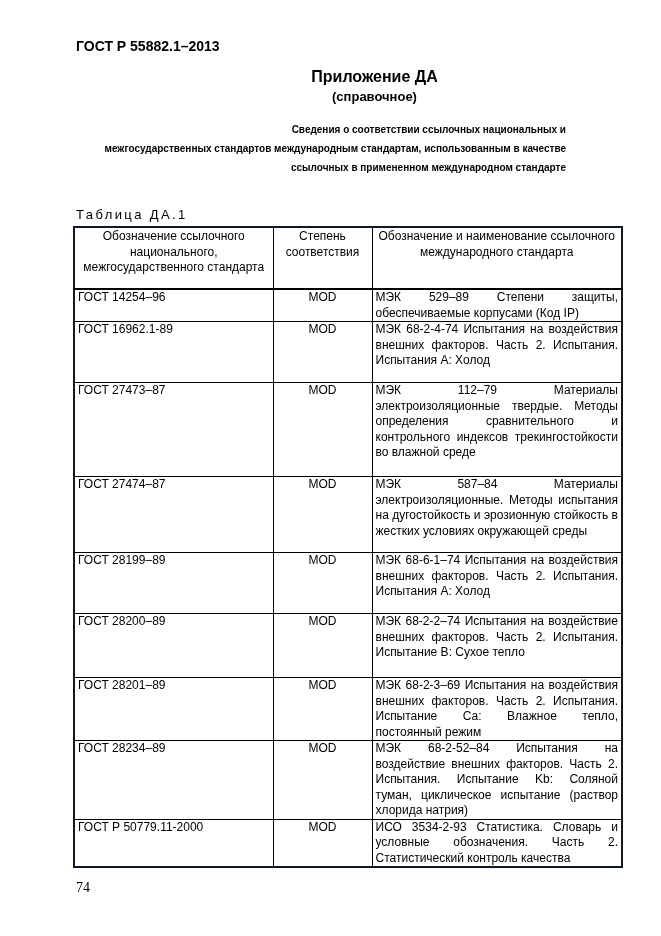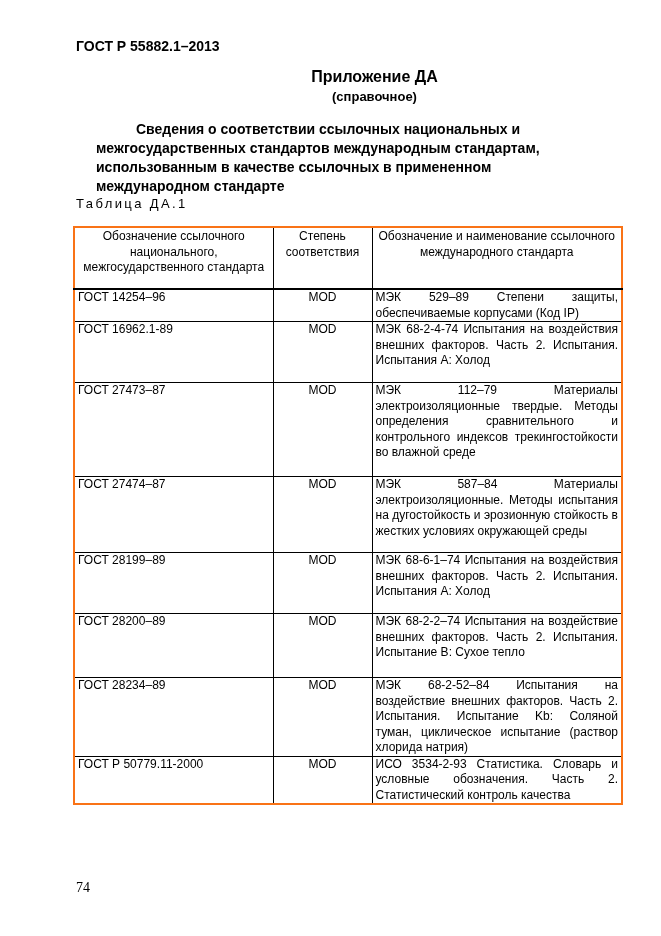--- a/index.html
+++ b/index.html
@@ -4,27 +4,27 @@
   <style>
     html, body { margin: 0; padding: 0; background: #ffffff; }
     body { width: 661px; height: 936px; position: relative; overflow: hidden;
            font-family: "Liberation Sans", sans-serif; color: #000; }
     .doc-id { position: absolute; left: 76px; top: 38px; font-size: 14px; font-weight: bold; }
     .appendix-title { position: absolute; left: 0; width: 661px; text-align: center; top: 68px;
            font-size: 16px; font-weight: bold; padding-left: 88px; box-sizing: border-box; }
     .appendix-sub { position: absolute; left: 0; width: 661px; text-align: center; top: 89px;
            font-size: 13px; font-weight: bold; padding-left: 88px; box-sizing: border-box; }
     .section-title { position: absolute; left: 96px; width: 470px; top: 120px;
-           font-size: 14px; font-weight: bold; text-align: left; line-height: 19px; }
+           font-size: 10px; font-weight: bold; text-align: right; line-height: 19px; }
     .section-title .l1 { display: block; text-indent: 40px; }
-    .table-caption { position: absolute; left: 76px; top: 196px; font-size: 13px; letter-spacing: 2.4px; }
+    .table-caption { position: absolute; left: 76px; top: 207px; font-size: 13px; letter-spacing: 2.4px; }
     table.t { position: absolute; left: 73px; top: 226px; width: 548px; border-collapse: collapse;
               table-layout: fixed; font-size: 12px; line-height: 15.5px; }
     table.t td, table.t th { border: 1px solid #000; vertical-align: top; padding: 0 3px 0 3px; font-weight: normal; }
-    table.t { border: 2px solid #f97316; }
+    table.t { border: 2px solid #0f172a; }
     table.t thead th { text-align: center; padding-top: 1px; padding-bottom: 0; }
     table.t thead tr { border-bottom: 2px solid #000; }
     td.c2 { text-align: center; }
     td.c3 { text-align: justify; text-align-last: left; margin-left: 13px; }
     .page-num { position: absolute; left: 76px; top: 880px; font-size: 14px; font-family: Liberation Serif, serif; }
   </style>
 </head>
 <body>
 
 <div class="doc-id">ГОСТ Р 55882.1–2013</div>
@@ -73,20 +73,25 @@
     <tr style="height:61px">
       <td>ГОСТ 28199–89</td>
       <td class="c2">MOD</td>
       <td class="c3">МЭК 68-6-1–74 Испытания на воздействия внешних факторов. Часть 2. Испытания. Испытания А: Холод</td>
     </tr>
     <tr style="height:64px">
       <td>ГОСТ 28200–89</td>
       <td class="c2">MOD</td>
       <td class="c3">МЭК 68-2-2–74 Испытания на воздействие внешних факторов. Часть 2. Испытания. Испытание В: Сухое тепло</td>
     </tr>
+    <tr style="height:62px">
+      <td>ГОСТ 28201–89</td>
+      <td class="c2">MOD</td>
+      <td class="c3">МЭК 68-2-3–69 Испытания на воздействия внешних факторов. Часть 2. Испытания. Испытание Са: Влажное тепло, постоянный режим</td>
+    </tr>
     <tr style="height:78px">
       <td>ГОСТ 28234–89</td>
       <td class="c2">MOD</td>
       <td class="c3">МЭК 68-2-52–84 Испытания на воздействие внешних факторов. Часть 2. Испытания. Испытание Kb: Соляной туман, циклическое испытание (раствор хлорида натрия)</td>
     </tr>
     <tr style="height:46px">
       <td>ГОСТ Р 50779.11-2000</td>
       <td class="c2">MOD</td>
       <td class="c3">ИСО 3534-2-93 Статистика. Словарь и условные обозначения. Часть 2. Статистический контроль качества</td>
     </tr>

